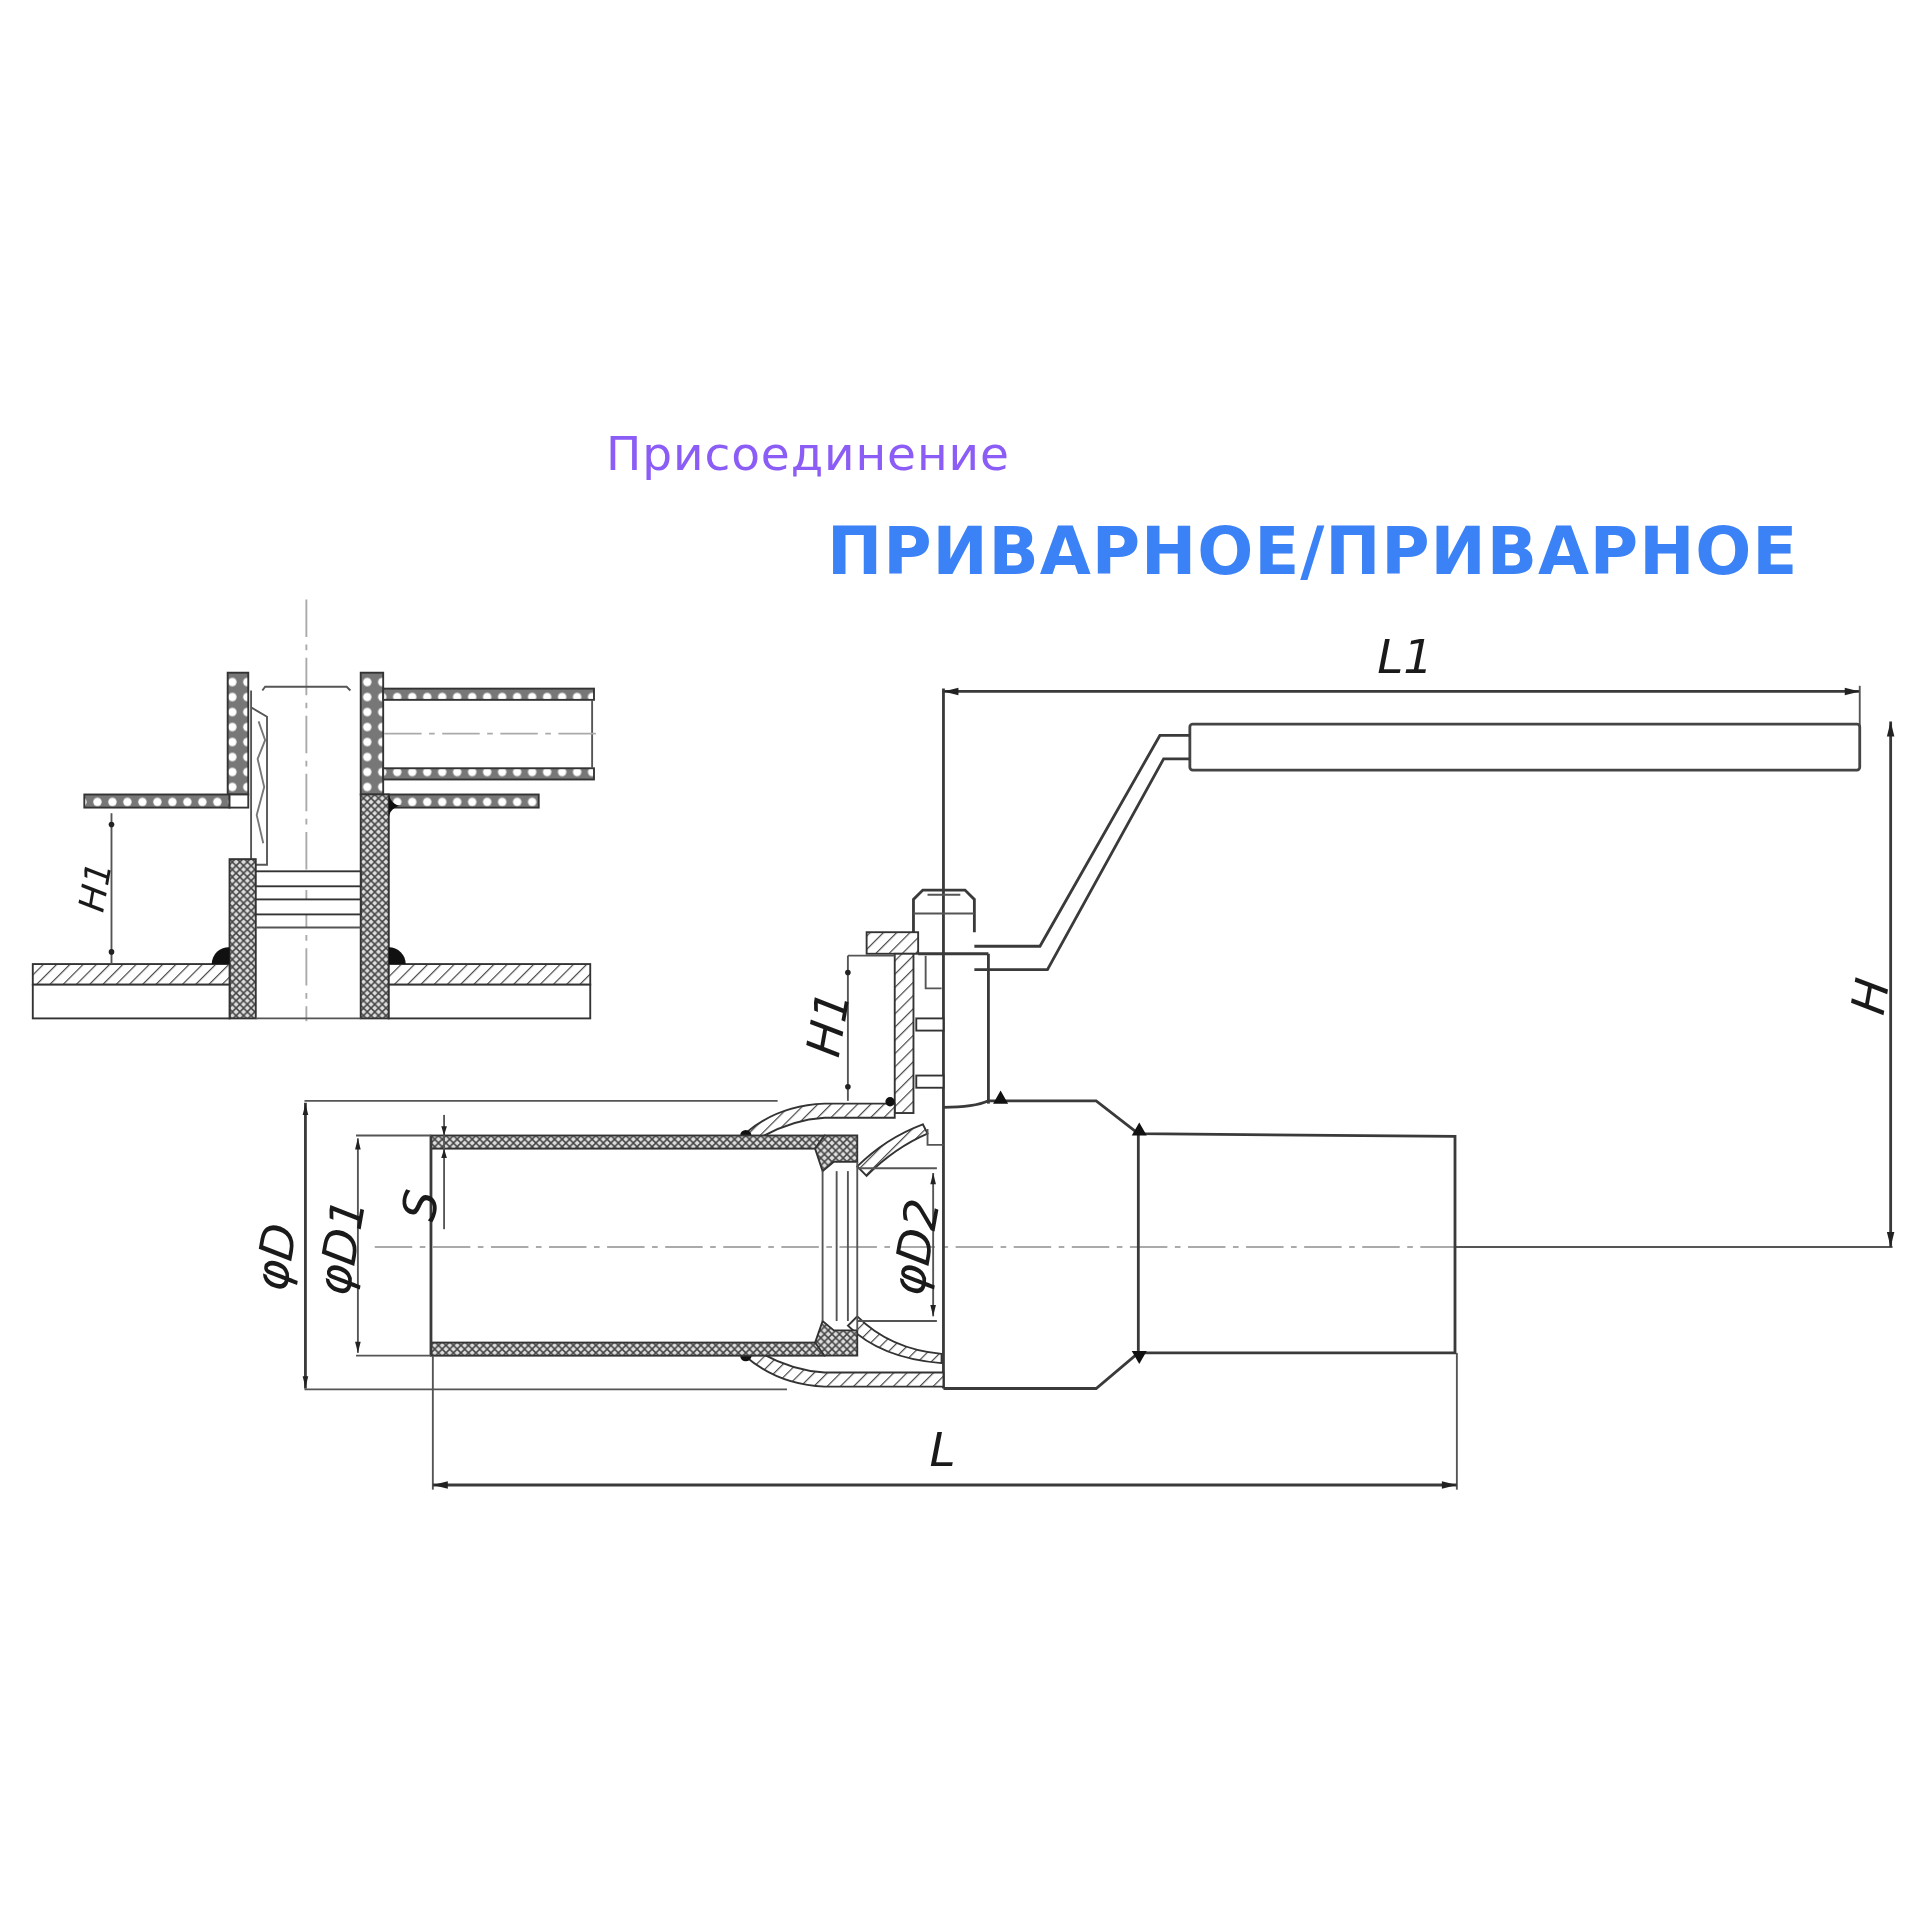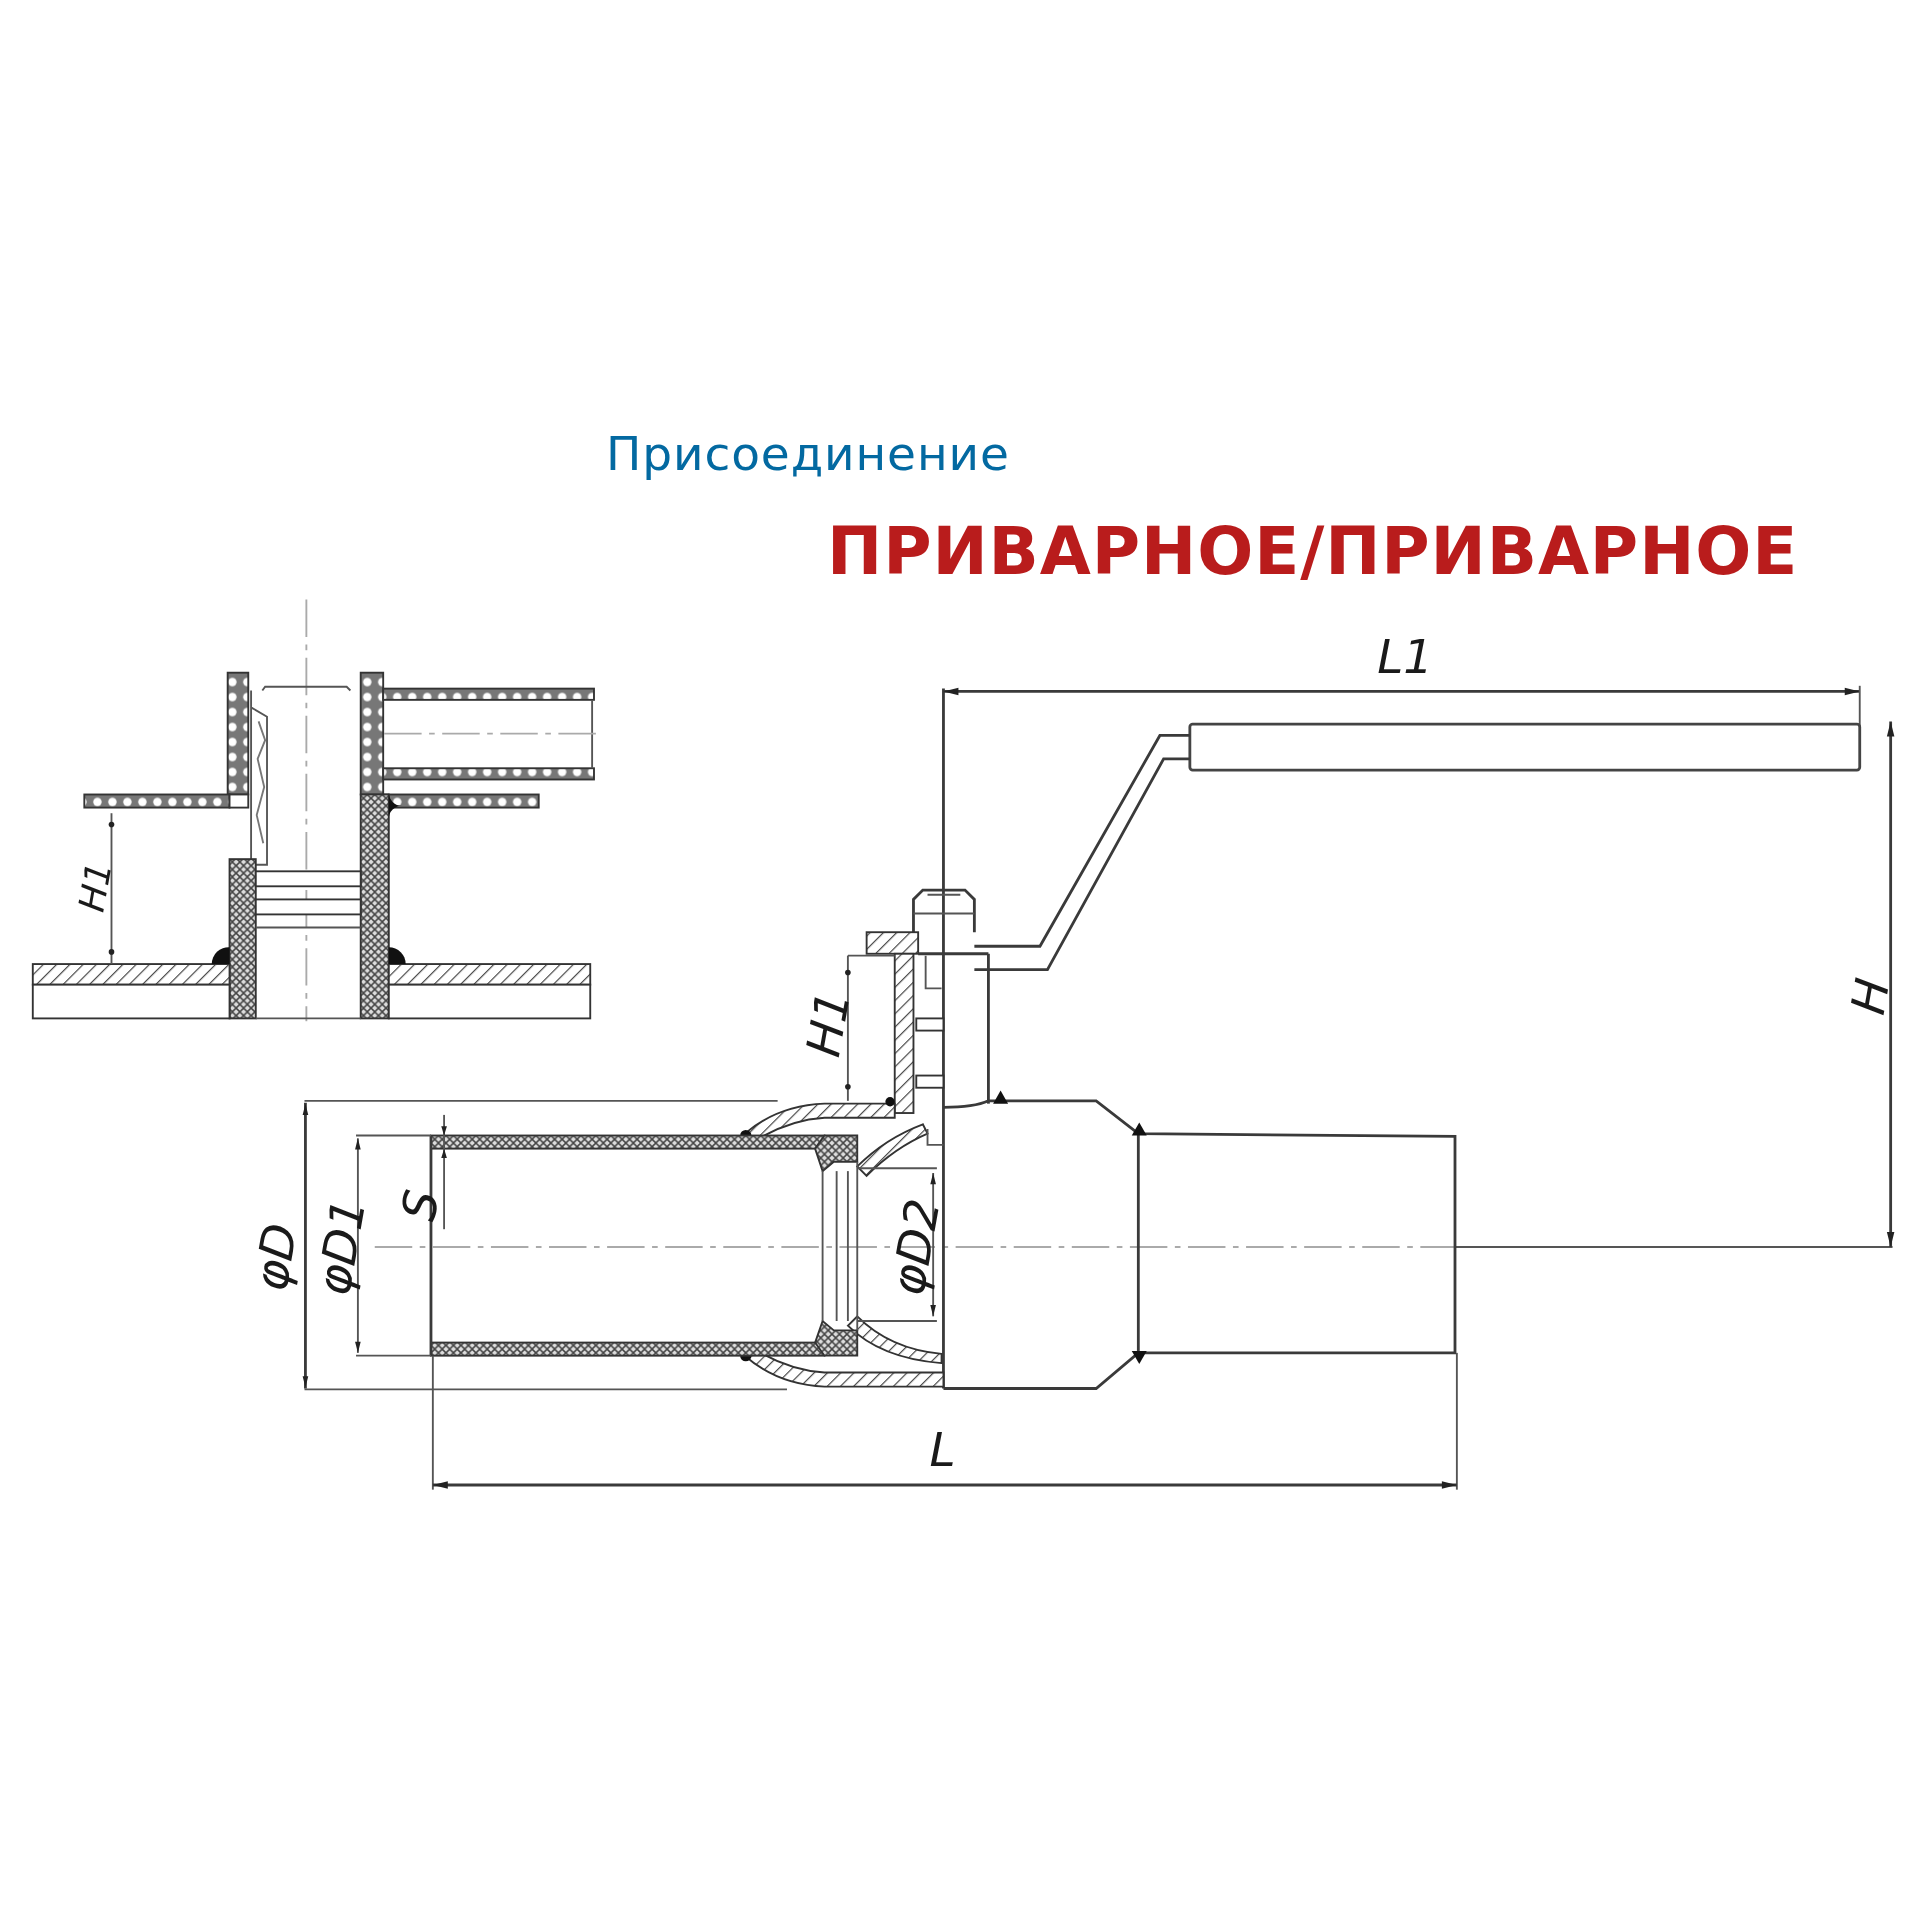--- a/index.html
+++ b/index.html
@@ -1,19 +1,19 @@
 <!DOCTYPE html>
 <html style="font-size:15px"><head>
 <meta charset="utf-8">
 <style>
   html, body { margin:0; padding:0; background:#ffffff; }
   body { width:1930px; height:1930px; position:relative; overflow:hidden; font-family:"Liberation Sans", sans-serif; }
   #canvas { position:absolute; left:0; top:0; width:1930px; height:1930px; }
-  .title-sub { position:absolute; left:606px; top:426px; font-family:"DejaVu Sans", sans-serif; font-size:47px; color:#0369a1; letter-spacing:0.9px; white-space:nowrap; }
-  .title-main { position:absolute; left:827px; top:513px; font-family:"DejaVu Sans", sans-serif; font-weight:bold; font-size:66px; color:#b91c1c; letter-spacing:0.9px; white-space:nowrap; }
+  .title-sub { position:absolute; left:606px; top:426px; font-family:"DejaVu Sans", sans-serif; font-size:47px; color:#8b5cf6; letter-spacing:0.9px; white-space:nowrap; }
+  .title-main { position:absolute; left:827px; top:513px; font-family:"DejaVu Sans", sans-serif; font-weight:bold; font-size:66px; color:#3b82f6; letter-spacing:0.9px; white-space:nowrap; }
   .ln { stroke:#3a3a3a; stroke-width:3; fill:none; }
   .thin { stroke:#555; stroke-width:2; fill:none; }
   .cl { stroke:#aaa; stroke-width:2; fill:none; stroke-dasharray:40 8 6 8; }
   .lbl { font-family:"DejaVu Sans", sans-serif; font-style:italic; font-size:50px; fill:#1a1a1a; }
   .lbl-sm { font-family:"DejaVu Sans", sans-serif; font-style:italic; font-size:38px; fill:#1a1a1a; }
   .weld { fill:#111; }
 </style>
 </head>
 <body>
 

